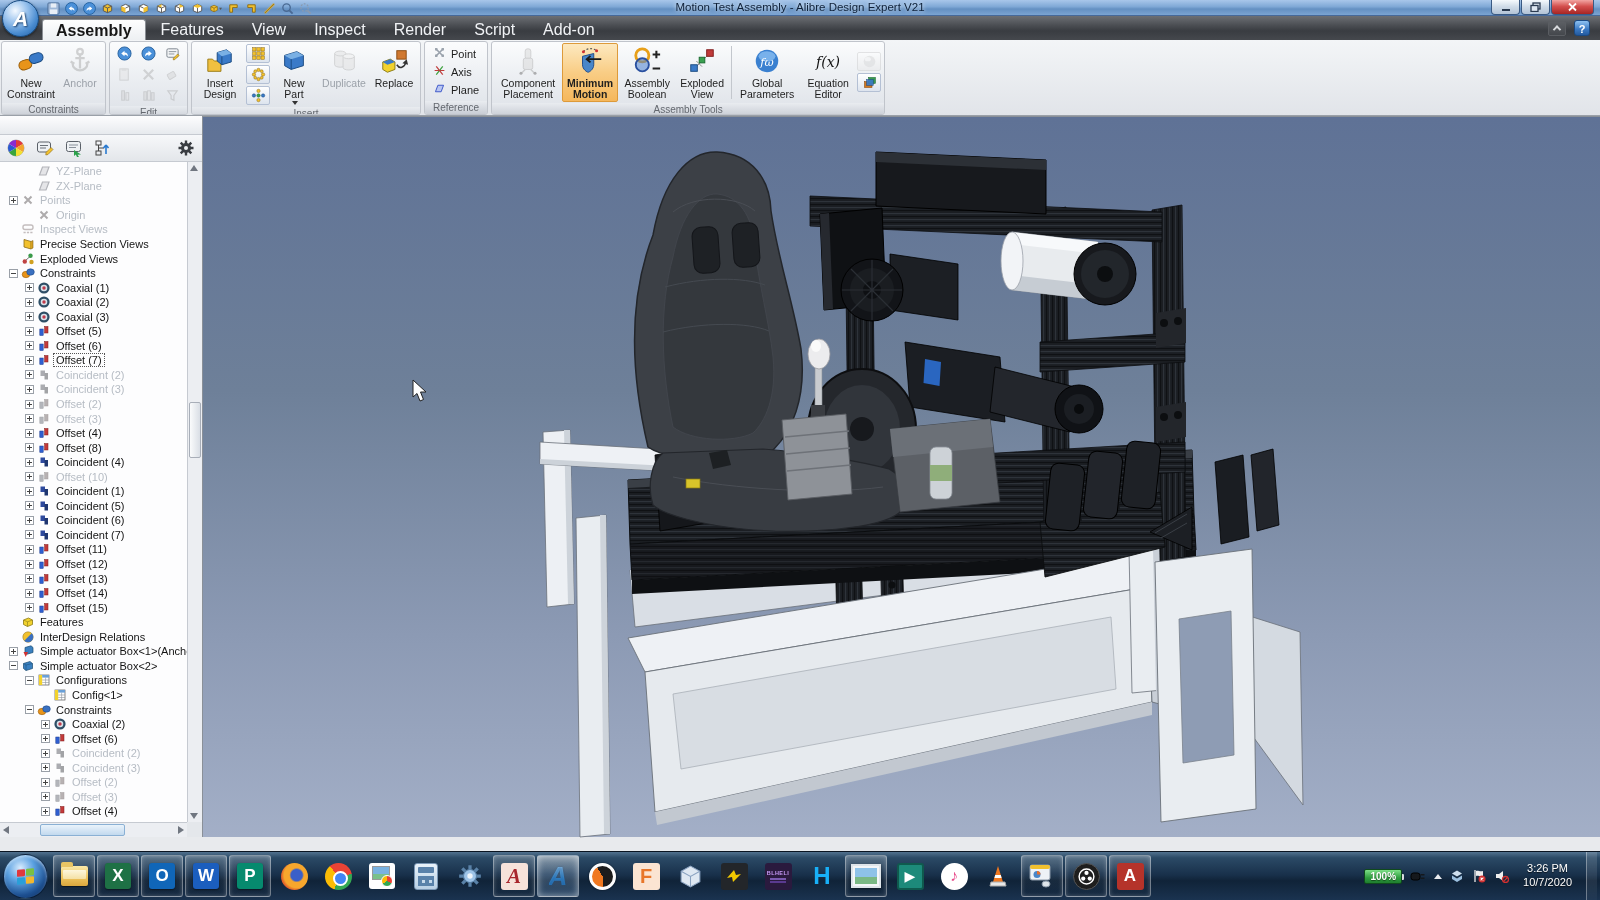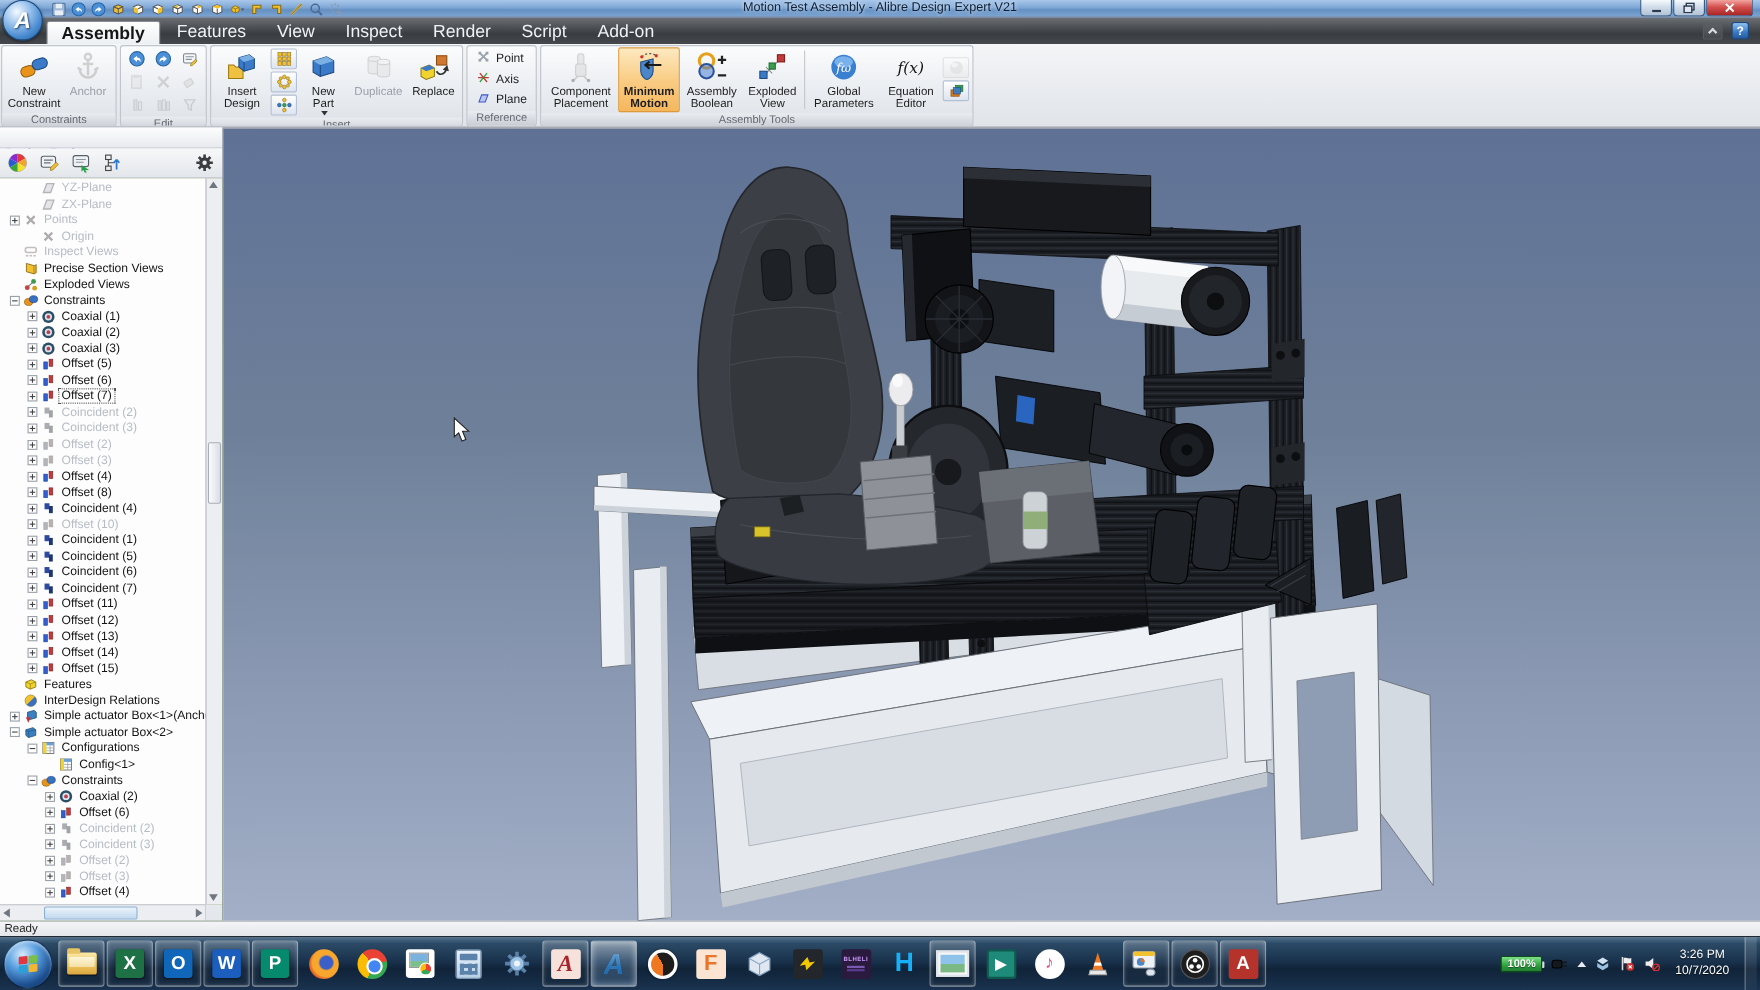--- a/index.html
+++ b/index.html
@@ -1280,23 +1280,20 @@
         <path d="M1012,345 L1040,338 L1046,420 L1018,427 Z" fill="#1a1d22" stroke="#000" stroke-width="0.8"></path>
         <path d="M1048,338 L1070,332 L1076,408 L1054,414 Z" fill="#22252b" stroke="#000" stroke-width="0.8"></path>
       </g>
 
       <g>
         <path d="M210,263 l0,17 l4,-3.5 l3,7.5 l3.5,-1.5 l-3,-7.5 l5.5,0 Z" fill="#fff" stroke="#222" stroke-width="1"></path>
       </g>
     </svg>
   </div>
 
-  <div class="statusbar">
-    <span>Ready</span>
-  </div>
 
   <div class="taskbar">
     <div class="orb">
       <div class="flag">
         <i style="background:#e0383e"></i>
           <i style="background:#7ac043"></i>
           <i style="background:#2a9fd8"></i>
           <i style="background:#f2b72e"></i>
       </div>
     </div>

